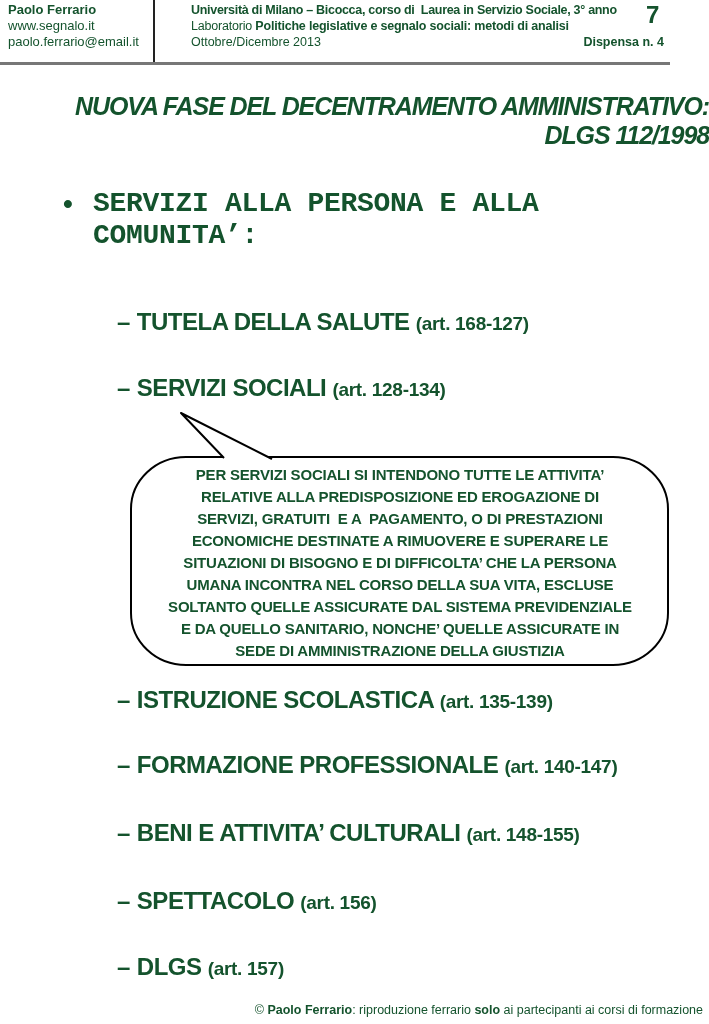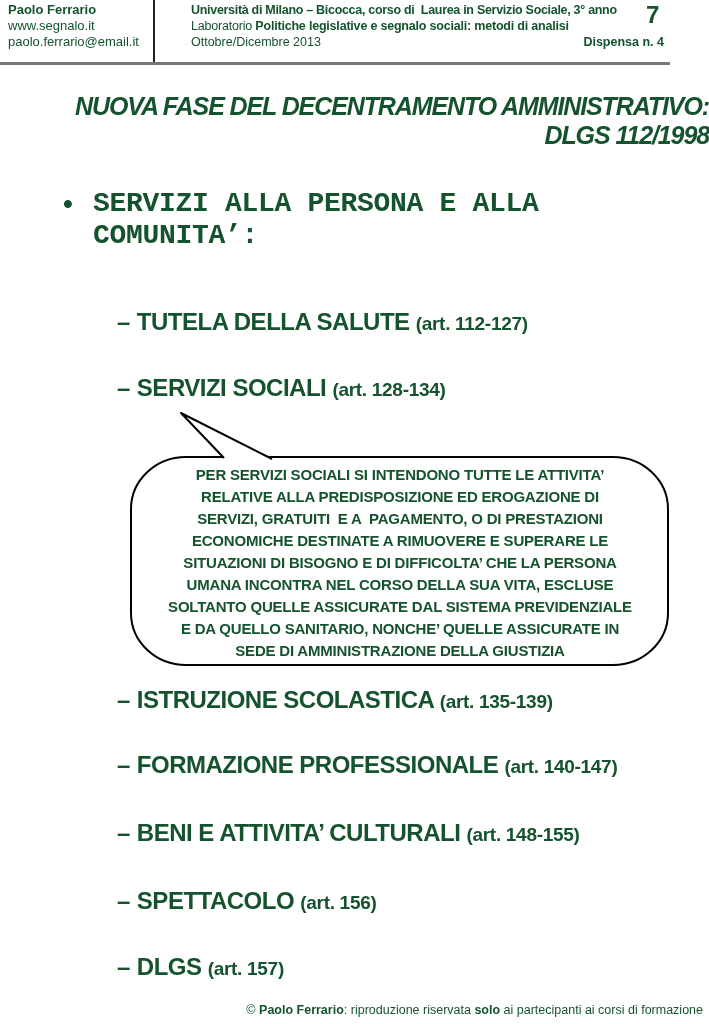--- a/index.html
+++ b/index.html
@@ -65,21 +65,21 @@
   </div>
 
   <div class="page-num">7</div>
   <div class="hdr-rule"></div>
 
   <div class="title"><span>NUOVA FASE DEL DECENTRAMENTO AMMINISTRATIVO:</span><br><span>DLGS 112/1998</span></div>
 
   <div class="bullet-dot">•</div>
   <div class="heading">SERVIZI ALLA PERSONA E ALLA COMUNITA’:</div>
 
-  <div class="item i1"><span class="dash">–</span><span>TUTELA DELLA SALUTE </span><span class="art">(art. 112-127)</span></div>
+  <div class="item i1"><span class="dash">–</span><span>TUTELA DELLA SALUTE </span><span class="art">(art. 168-127)</span></div>
   <div class="item i2"><span class="dash">–</span><span>SERVIZI SOCIALI </span><span class="art">(art. 128-134)</span></div>
   <div class="item i3"><span class="dash">–</span><span>ISTRUZIONE SCOLASTICA </span><span class="art">(art. 135-139)</span></div>
   <div class="item i4"><span class="dash">–</span><span>FORMAZIONE PROFESSIONALE </span><span class="art">(art. 140-147)</span></div>
   <div class="item i5"><span class="dash">–</span><span>BENI E ATTIVITA’ CULTURALI </span><span class="art">(art. 148-155)</span></div>
   <div class="item i6"><span class="dash">–</span><span>SPETTACOLO </span><span class="art">(art. 156)</span></div>
   <div class="item i7"><span class="dash">–</span><span>DLGS </span><span class="art">(art. 157)</span></div>
 
   <svg class="callout-svg" viewBox="0 0 570 272" xmlns="http://www.w3.org/2000/svg">
     <rect x="21" y="55" width="537" height="208" rx="55" ry="52" fill="#ffffff" stroke="#000000" stroke-width="2"></rect>
     <path d="M 114 56 L 71 11 L 162 57" fill="#ffffff" stroke="#000000" stroke-width="2" stroke-linejoin="round"></path>
@@ -87,15 +87,15 @@
   <div class="callout-text">PER SERVIZI SOCIALI SI INTENDONO TUTTE LE ATTIVITA’
 RELATIVE ALLA PREDISPOSIZIONE ED EROGAZIONE DI
 SERVIZI, GRATUITI  E A  PAGAMENTO, O DI PRESTAZIONI
 ECONOMICHE DESTINATE A RIMUOVERE E SUPERARE LE
 SITUAZIONI DI BISOGNO E DI DIFFICOLTA’ CHE LA PERSONA
 UMANA INCONTRA NEL CORSO DELLA SUA VITA, ESCLUSE
 SOLTANTO QUELLE ASSICURATE DAL SISTEMA PREVIDENZIALE
 E DA QUELLO SANITARIO, NONCHE’ QUELLE ASSICURATE IN
 SEDE DI AMMINISTRAZIONE DELLA GIUSTIZIA</div>
 
-  <div class="footer"><span>© </span><span class="b">Paolo Ferrario</span><span>: riproduzione riservata </span><span class="b">solo</span><span> ai partecipanti ai corsi di formazione</span></div>
+  <div class="footer"><span>© </span><span class="b">Paolo Ferrario</span><span>: riproduzione ferrario </span><span class="b">solo</span><span> ai partecipanti ai corsi di formazione</span></div>
 
 </div>
 
 </body></html>

